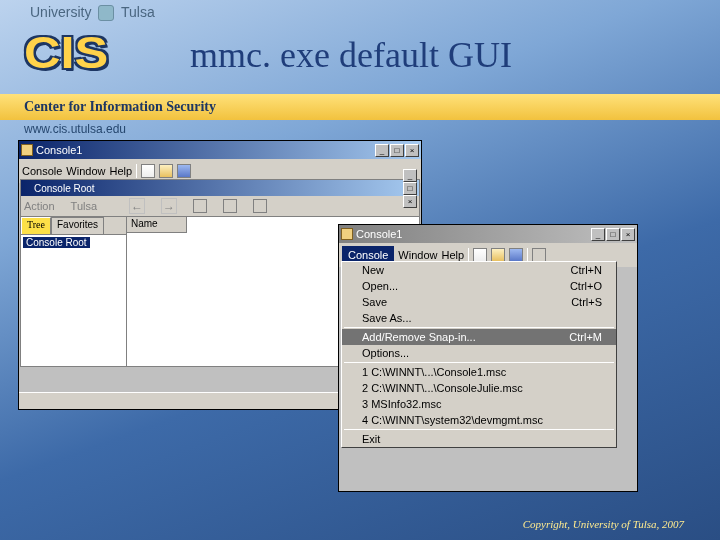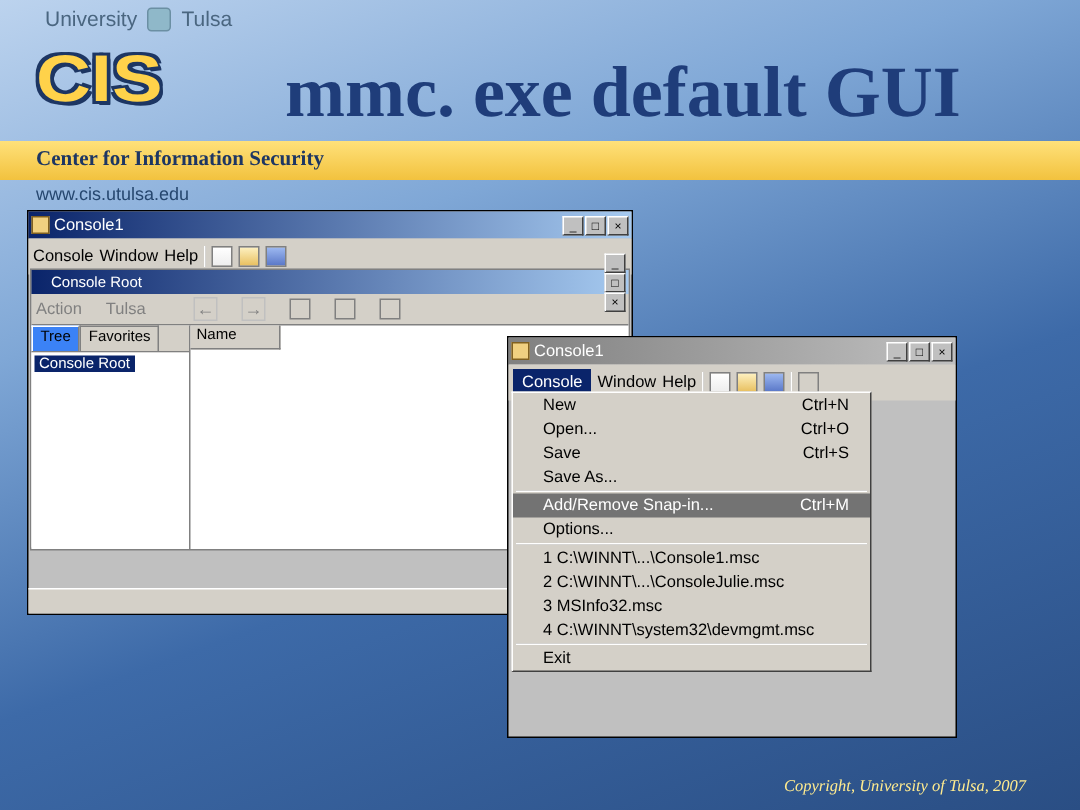--- a/index.html
+++ b/index.html
@@ -8,21 +8,21 @@
     font-family: Tahoma, Arial, sans-serif;
     background: linear-gradient(160deg, #bcd3ee 0%, #7fa7d6 30%, #3d6aa8 60%, #2a4e84 100%);
     position: relative; overflow: hidden;
   }
   .univ-logo { position:absolute; top:4px; left:30px; font-size:14px; color:#4a6680; }
   .univ-logo .bullet { display:inline-block; width:16px; height:16px; background:#8fb8c9; border-radius:3px; vertical-align:middle; margin:0 3px; border:1px solid #6b8fa3; }
   .cis-logo { position:absolute; top:28px; left:24px; }
   .cis-logo .cis-text { font-size:44px; font-weight:900; color:#ffd24a; letter-spacing:0;
      text-shadow: -2px -2px 0 #1d3663, 2px -2px 0 #1d3663, -2px 2px 0 #1d3663, 2px 2px 0 #1d3663, 2px 3px 0 #1d3663;
      font-family: "Arial Black", sans-serif; transform: scaleX(1.15); transform-origin:left; display:inline-block;}
-  .slide-title { position:absolute; top:34px; left:190px; font-size:48px; font-weight:700; color:#1f3d7a; font-family: Georgia, "Times New Roman", serif; }
+  .slide-title { position:absolute; top:34px; left:190px; font-size:36px; font-weight:400; color:#1f3d7a; font-family: Georgia, "Times New Roman", serif; }
   .gold-bar { position:absolute; top:94px; left:0; width:720px; height:26px; background: linear-gradient(#ffe17a, #f2c23e); display:flex; align-items:center; padding-left:24px; font-family:"Times New Roman",serif; font-weight:700; color:#1d3663; font-size:14px;}
   .gold-url { position:absolute; top:122px; left:24px; font-size:12px; color:#26476f; }
   .main-area { position:absolute; top:140px; left:18px; width:684px; height:370px; }
   .copyright { position:absolute; bottom:10px; right:36px; font-size:11px; color:#ffeb8f; font-family:"Times New Roman",serif; font-style:italic;}
 
   
   .win { position:absolute; background:#c0c0c0; border:1px solid #000; }
   .win1 { top:0; left:0; width:404px; height:270px; }
   .titlebar { height:18px; background:linear-gradient(90deg,#0a246a,#a6caf0); color:#fff; font-size:11px; display:flex; align-items:center; padding:0 2px; }
   .titlebar .ticon { width:12px; height:12px; background:#f0d080; border:1px solid #806020; margin-right:3px; display:inline-block;}
@@ -38,33 +38,33 @@
   .inner-win { position:absolute; left:1px; top:38px; width:400px; border:1px solid #808080; background:#c0c0c0;}
   .inner-title { height:16px; background:linear-gradient(90deg,#0a246a,#a6caf0); color:#fff; font-size:10px; display:flex; align-items:center; padding:0 2px;}
   .inner-title .ticon { width:11px; height:11px;}
   .inner-tool { height:20px; background:#d4d0c8; display:flex; align-items:center; padding:0 3px; gap:16px; font-size:11px; color:#000;}
   .inner-tool .disabled { color:#808080; }
   .inner-tool .nav { width:16px; height:16px; border:1px solid #c0c0c0; text-align:center; font-size:12px; line-height:14px;}
   .body-split { display:flex; border-top:1px solid #808080; height:150px; background:#fff;}
   .left-pane { width:106px; border-right:1px solid #808080; }
   .tabs { height:18px; display:flex; border-bottom:1px solid #808080; background:#d4d0c8;}
   .tab { font-size:10px; padding:1px 5px; border:1px solid #808080; border-bottom:0; background:#d4d0c8; margin-right:0;}
-  .tab.active { background:#3b82f6; border-top-color:#fff; border-left-color:#fff; }
+  .tab.active { background:#fde047; border-top-color:#fff; border-left-color:#fff;font-family:Liberation Serif, serif; }
   .tree-content { height:130px; background:#fff; font-size:10px; padding:2px;}
   .tree-item { background:#0a246a; color:#fff; padding:0 3px; display:inline-block;}
   .right-pane { flex:1; }
   .col-head { font-size:10px; height:16px; background:#d4d0c8; border-bottom:1px solid #808080; padding:1px 4px; border-right:1px solid #808080; width:60px;}
   .statusbar { height:17px; background:#d4d0c8; border-top:1px solid #fff; position:absolute; bottom:0; left:0; right:0;}
 
   
   .win2 { top:84px; left:320px; width:300px; height:268px; }
   .win2 .titlebar { background:linear-gradient(90deg,#808080,#c0c0c0); }
   .menu-open { display:flex; height:18px;}
   .menu-open .sel { background:#0a246a; color:#fff; padding:0 6px; font-size:11px; display:inline-flex; align-items:center;}
-  .dropdown { position:absolute; top:36px; left:2px; width:240px; background:#d4d0c8; border:1px solid #404040; border-left-color:#fff; border-top-color:#fff; font-size:11px; color:#000;}
+  .dropdown { position:absolute; top:36px; left:2px; width:276px; background:#d4d0c8; border:1px solid #404040; border-left-color:#fff; border-top-color:#fff; font-size:11px; color:#000;}
   .dd-row { display:flex; justify-content:space-between; padding:2px 14px 2px 20px; white-space:nowrap;}
   .dd-row.hl { background:#737373; color:#fff;}
   .dd-sep { height:1px; background:#808080; border-bottom:1px solid #fff; margin:1px 2px;}
 </style>
 </head>
 <body>
 
 <div class="univ-logo">
   <span>University</span>
   <span class="bullet"></span>

